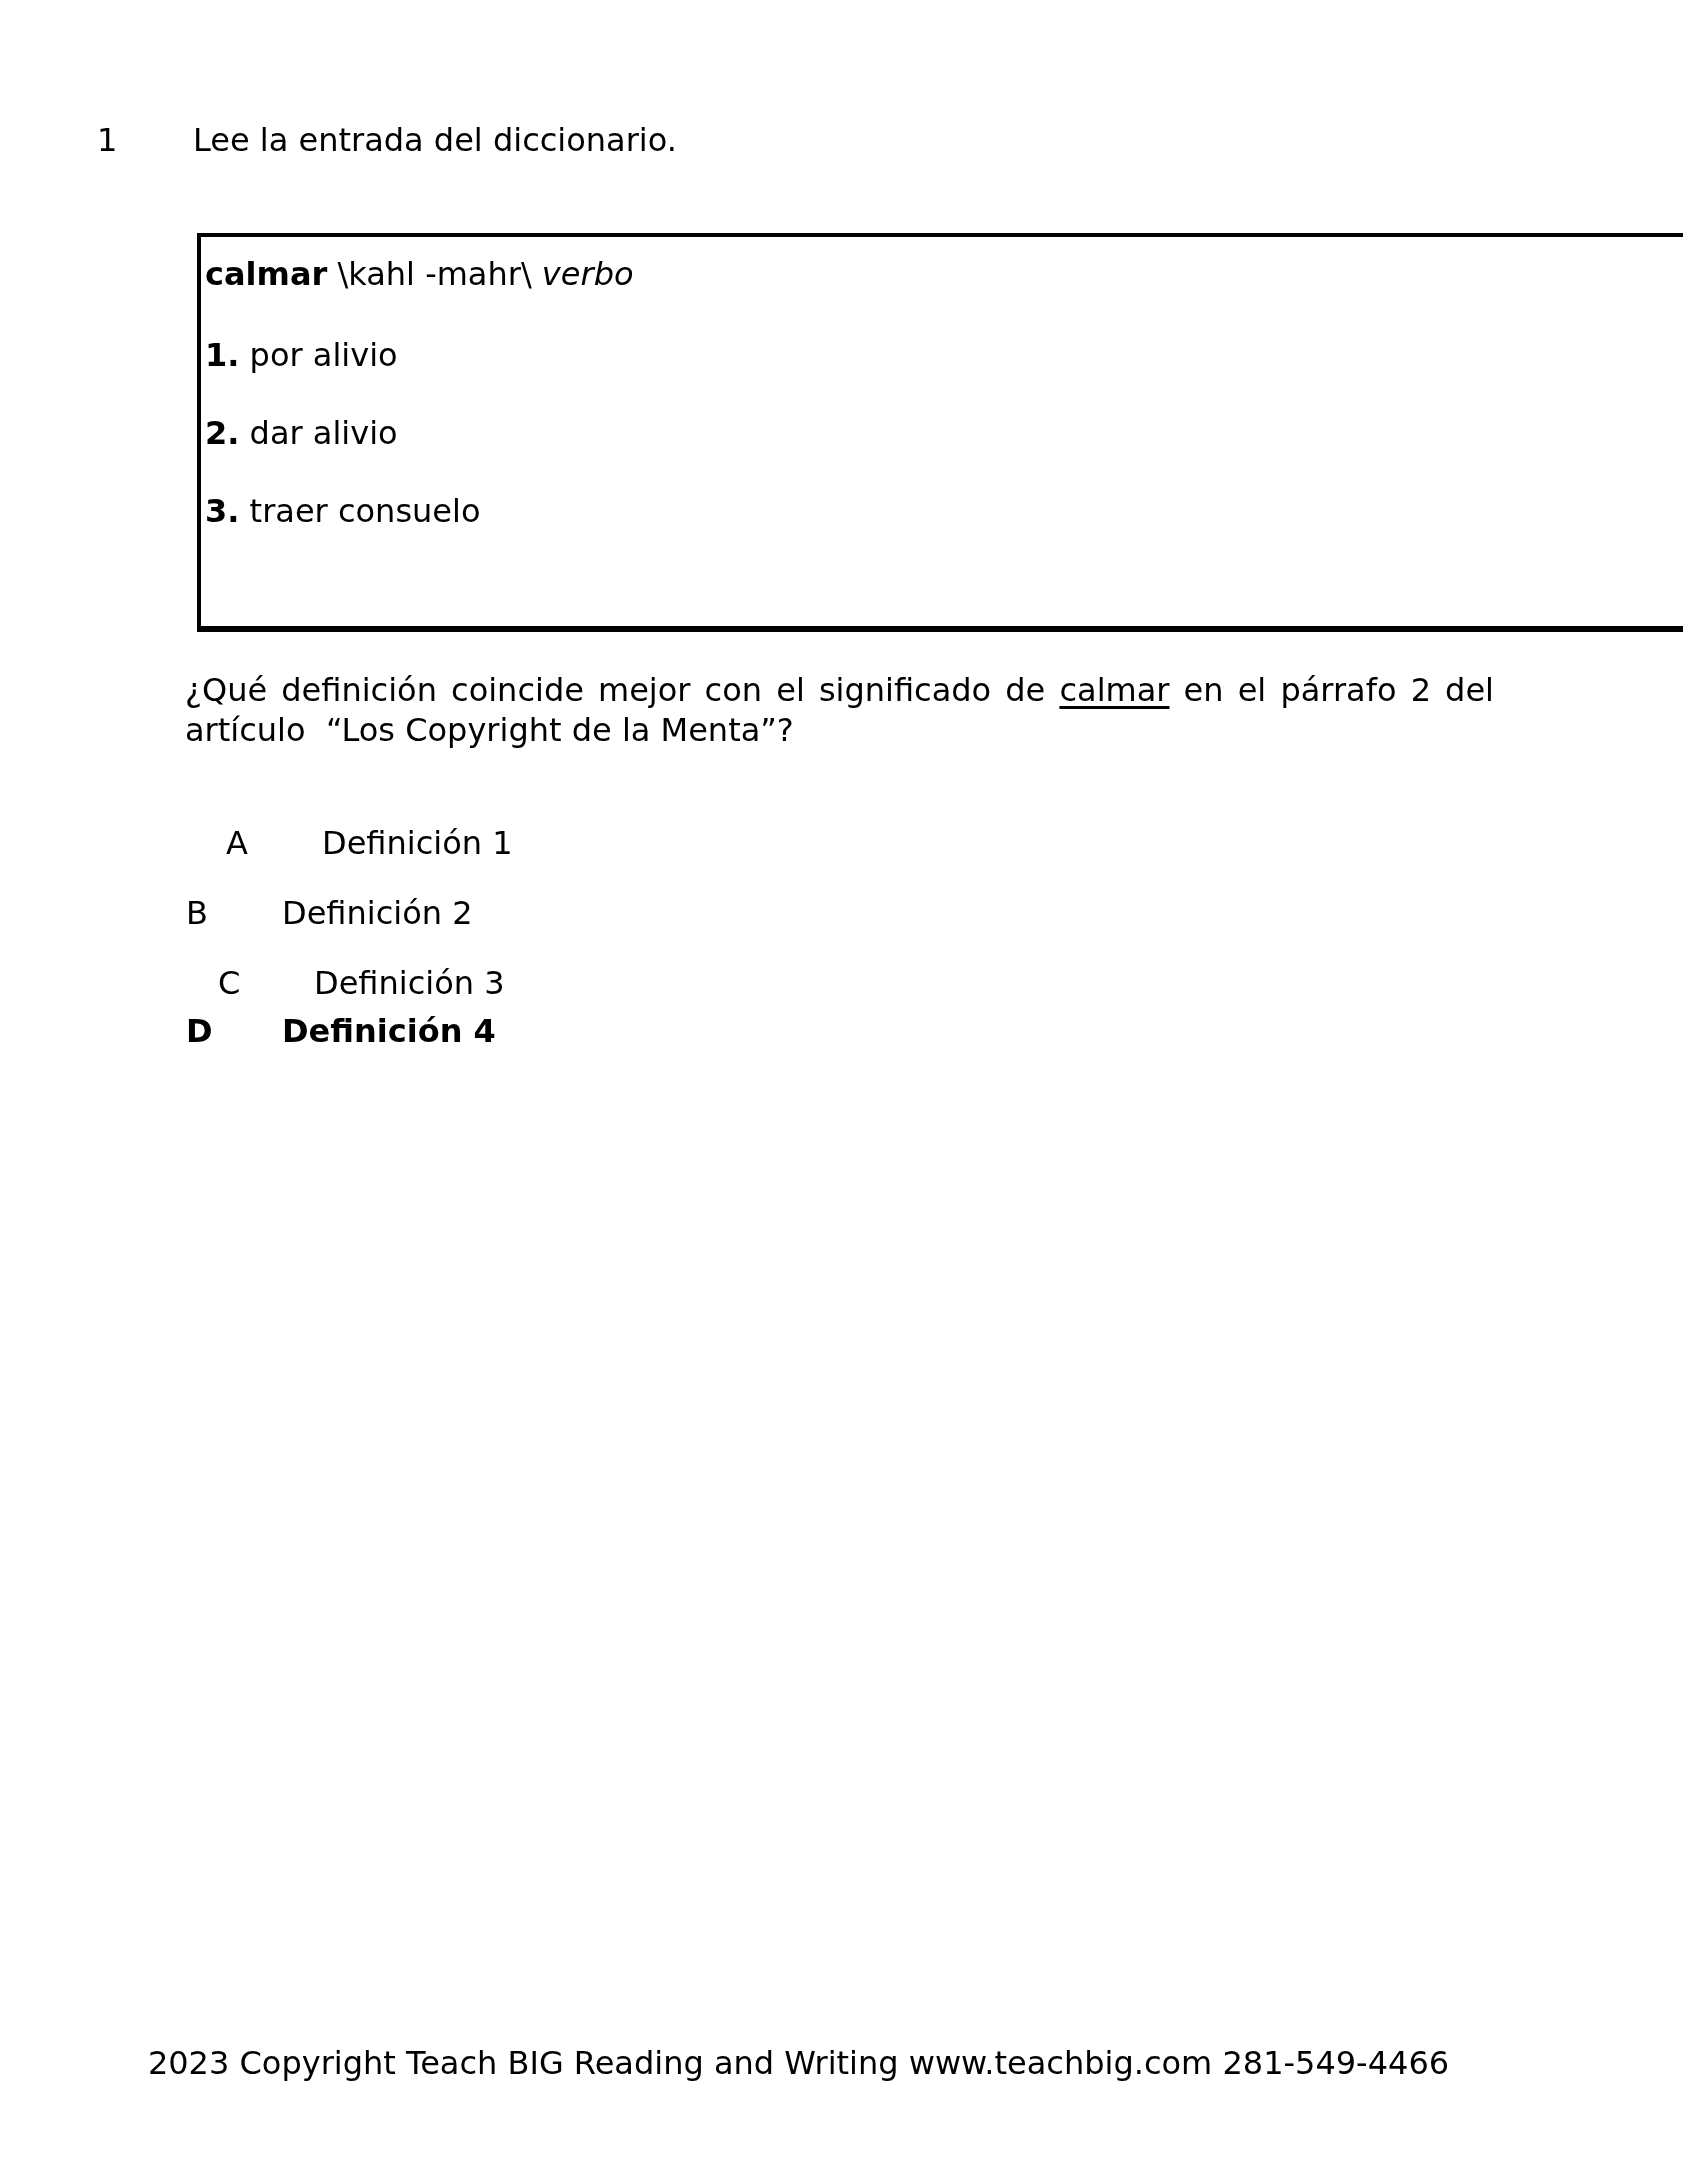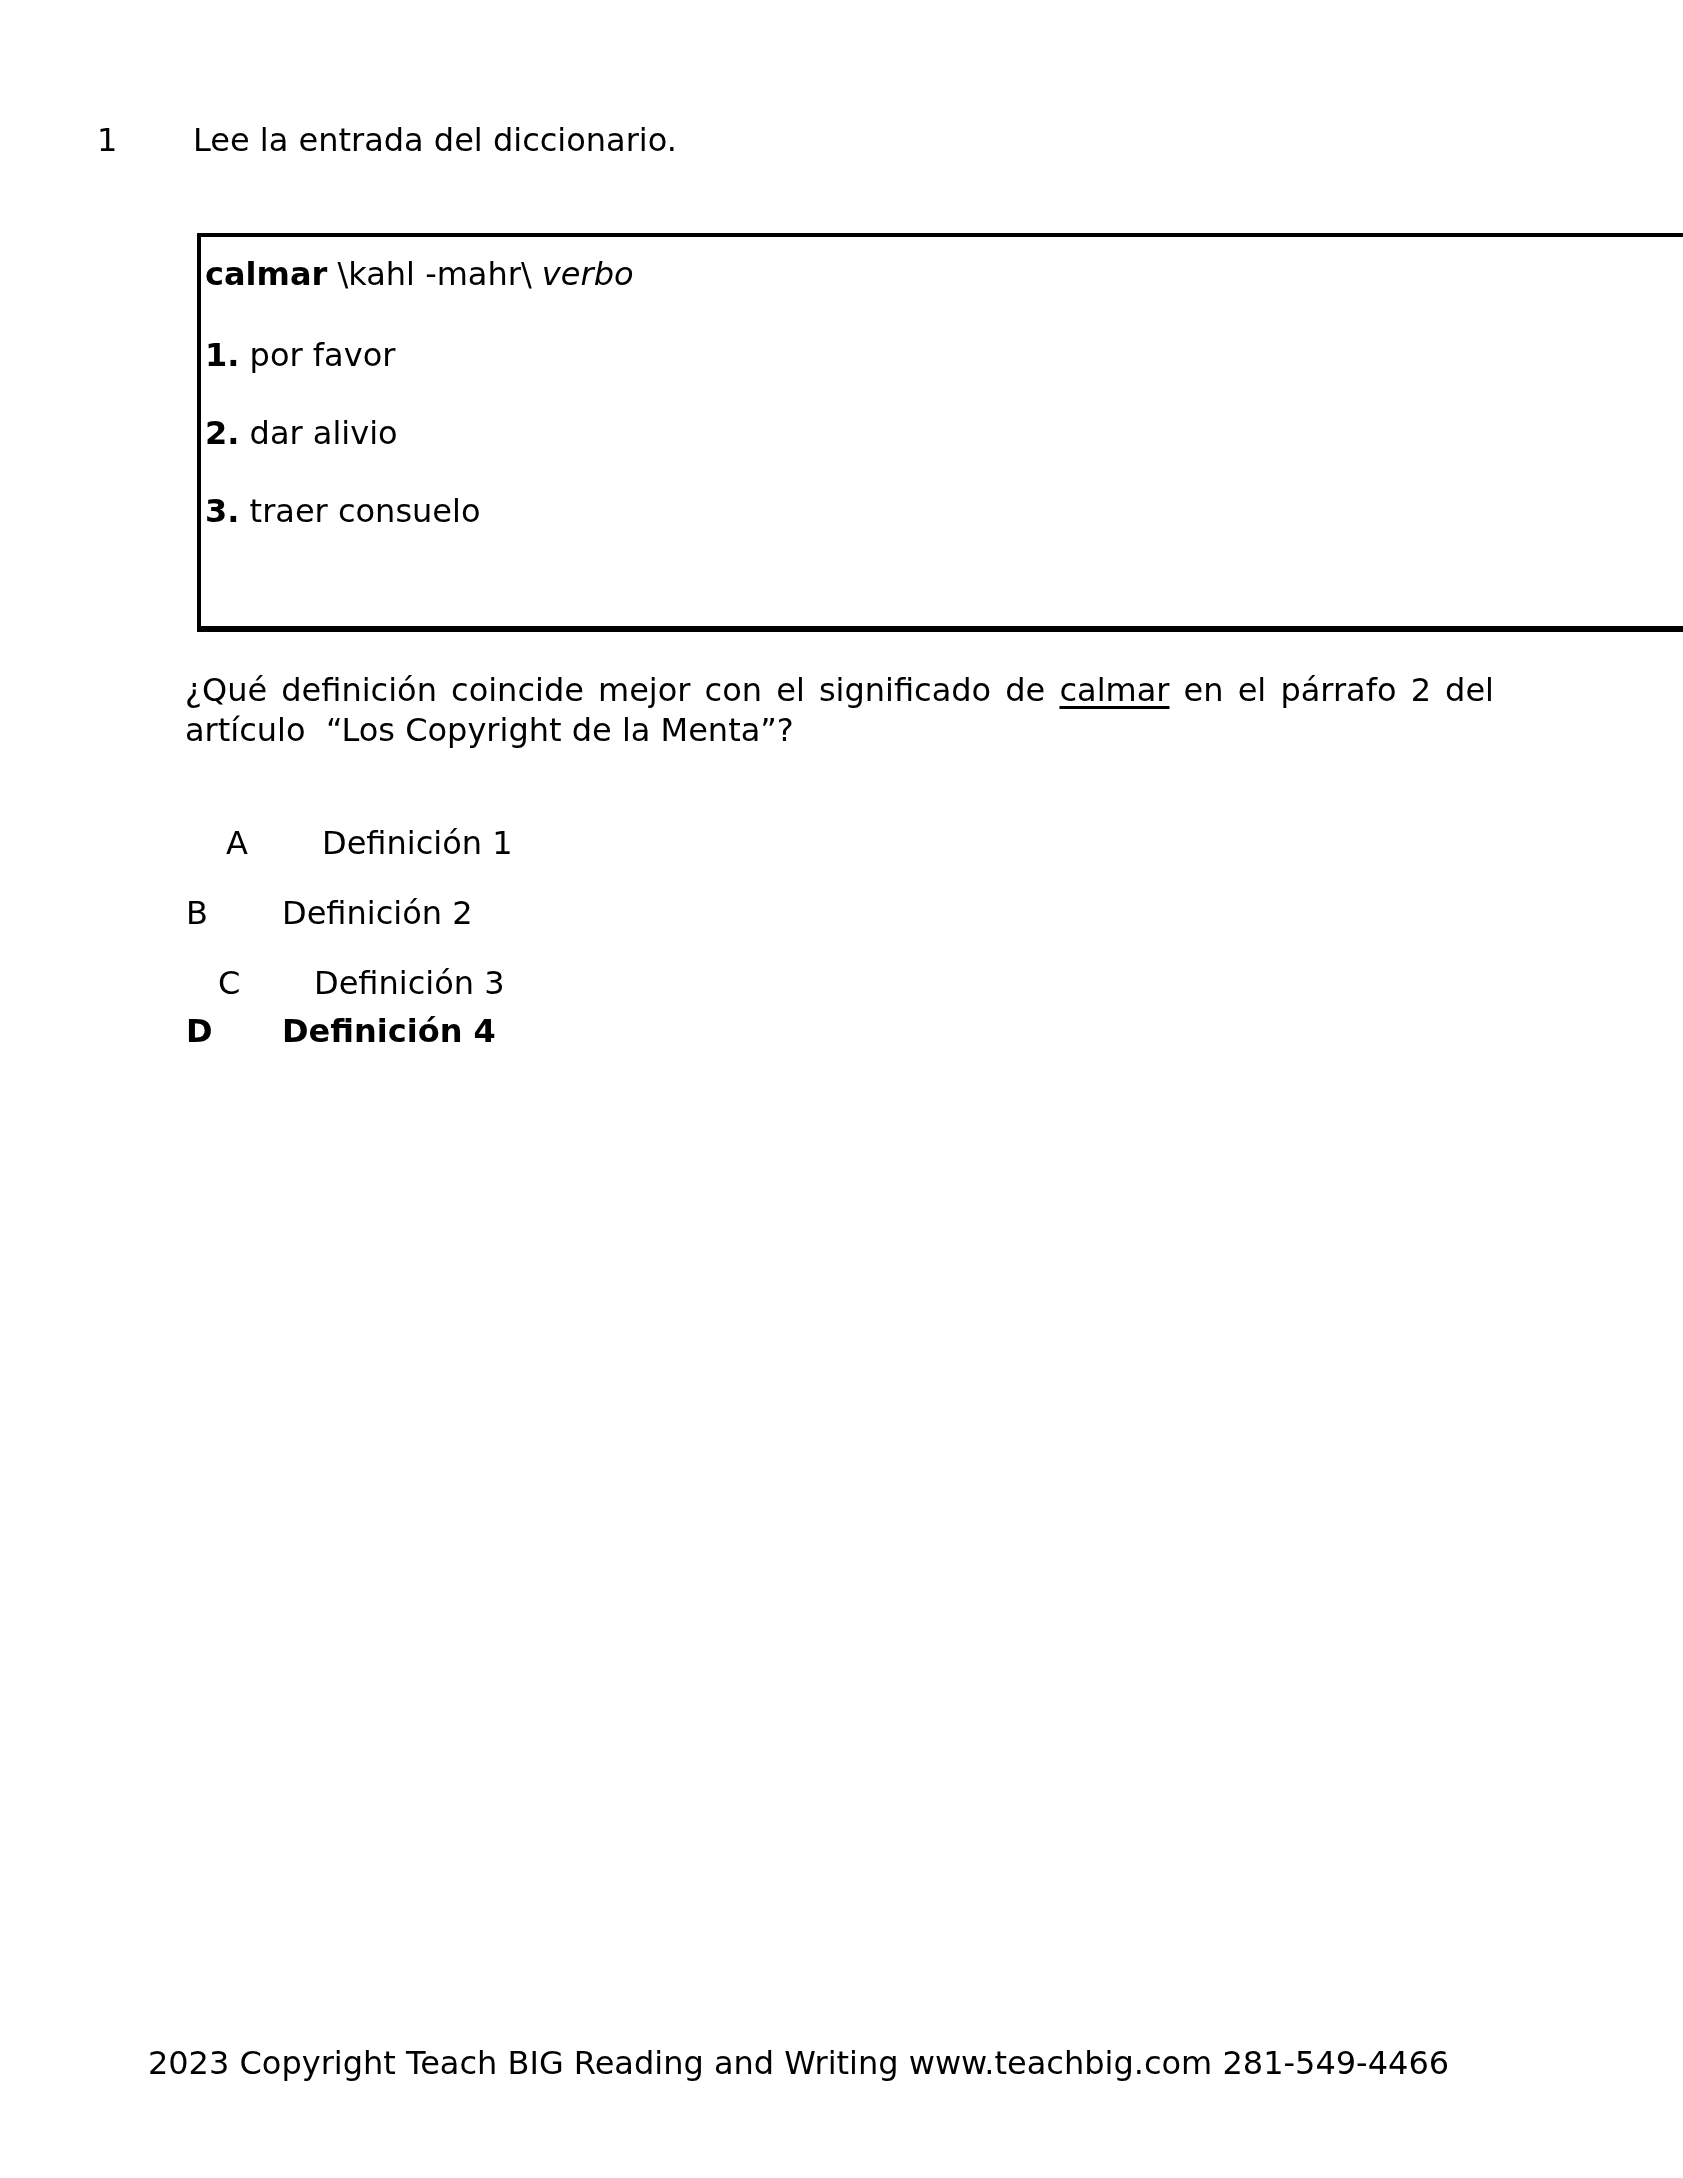--- a/index.html
+++ b/index.html
@@ -90,21 +90,21 @@
 </head>
 <body>
 
 <div class="page">
 
   <div class="q-number">1</div>
   <div class="q-prompt">Lee la entrada del diccionario.</div>
 
   <div class="dict-box">
     <p class="dict-entry"><span class="dict-word">calmar</span><span> \kahl -mahr\ </span><span class="dict-pos">verbo</span></p>
-    <p class="dict-def-first"><span class="def-num">1.</span> <span>por favor</span></p>
+    <p class="dict-def-first"><span class="def-num">1.</span> <span>por alivio</span></p>
     <p class="dict-def"><span class="def-num">2.</span> <span>dar alivio</span></p>
     <p class="dict-def"><span class="def-num">3.</span> <span>traer consuelo</span></p>
   </div>
 
   <div class="question-block">
     <p class="q-line1"><span>¿Qué definición coincide mejor con el significado de </span><span class="underlined">calmar</span><span> en el párrafo 2 del</span></p>
     <p class="q-line2">artículo  “Los Copyright de la Menta”?</p>
   </div>
 
   <div class="option-row opt-a"><span class="option-letter">A</span><span>Definición 1</span></div>

